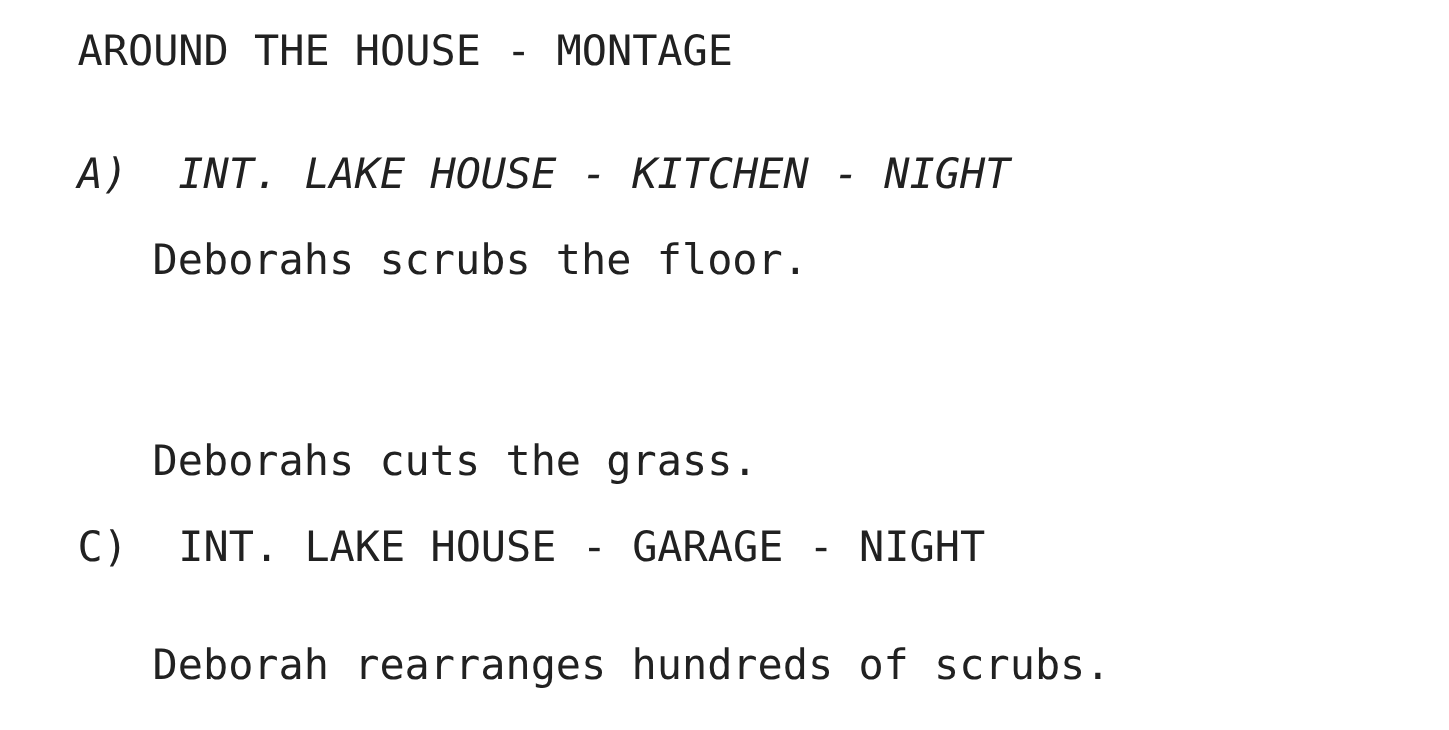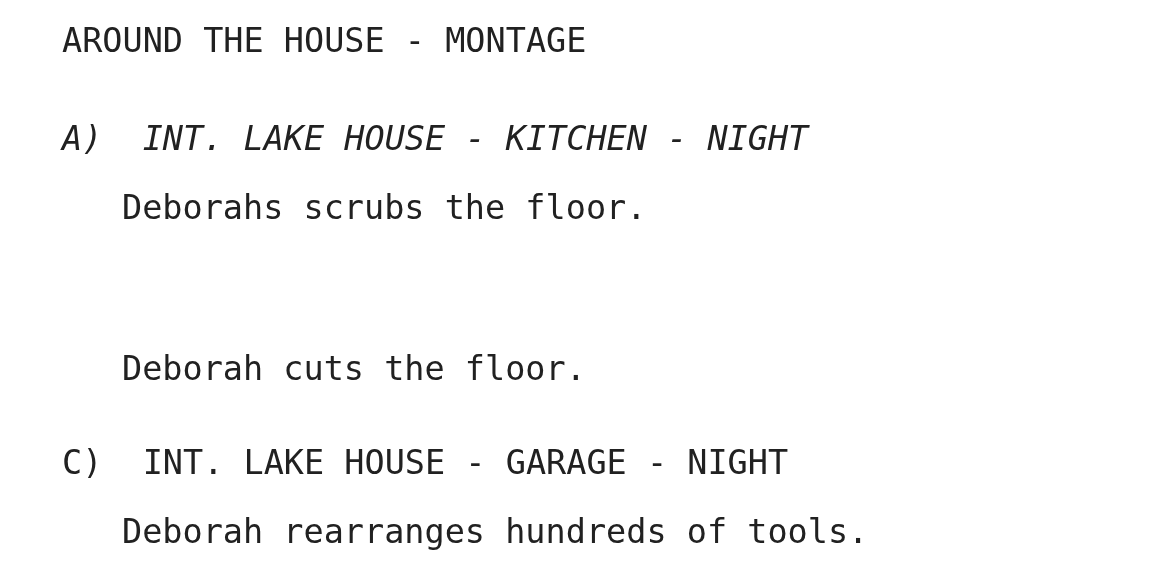--- a/index.html
+++ b/index.html
@@ -41,34 +41,34 @@
   
   .indent-0 { padding-left: 27px; }
   .indent-3 { padding-left: 87px; }
 
   
   .row-montage-heading { top: 24px;  }
   .row-scene-a        { top: 122px; font-style: italic; }
   .row-action-a       { top: 191px; }
   .row-scene-b        { top: 283px; }
   .row-action-b       { top: 352px; }
-  .row-scene-c        { top: 446px; }
+  .row-scene-c        { top: 421px; }
   .row-action-c       { top: 515px; }
 </style>
 </head>
 <body>
 
 <div id="script-page">
 
   <div class="script-line indent-0 row-montage-heading">AROUND THE HOUSE - MONTAGE</div>
 
   <div class="script-line indent-0 row-scene-a">A)  INT. LAKE HOUSE - KITCHEN - NIGHT</div>
 
   <div class="script-line indent-3 row-action-a">Deborahs scrubs the floor.</div>
 
 
-  <div class="script-line indent-3 row-action-b">Deborah cuts the floor.</div>
+  <div class="script-line indent-3 row-action-b">Deborahs cuts the grass.</div>
 
   <div class="script-line indent-0 row-scene-c">C)  INT. LAKE HOUSE - GARAGE - NIGHT</div>
 
-  <div class="script-line indent-3 row-action-c">Deborah rearranges hundreds of tools.</div>
+  <div class="script-line indent-3 row-action-c">Deborah rearranges hundreds of scrubs.</div>
 
 </div>
 
 </body></html>

